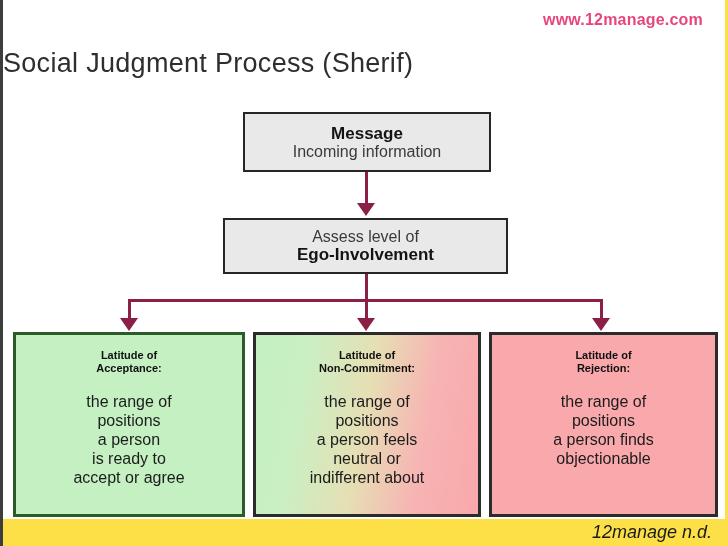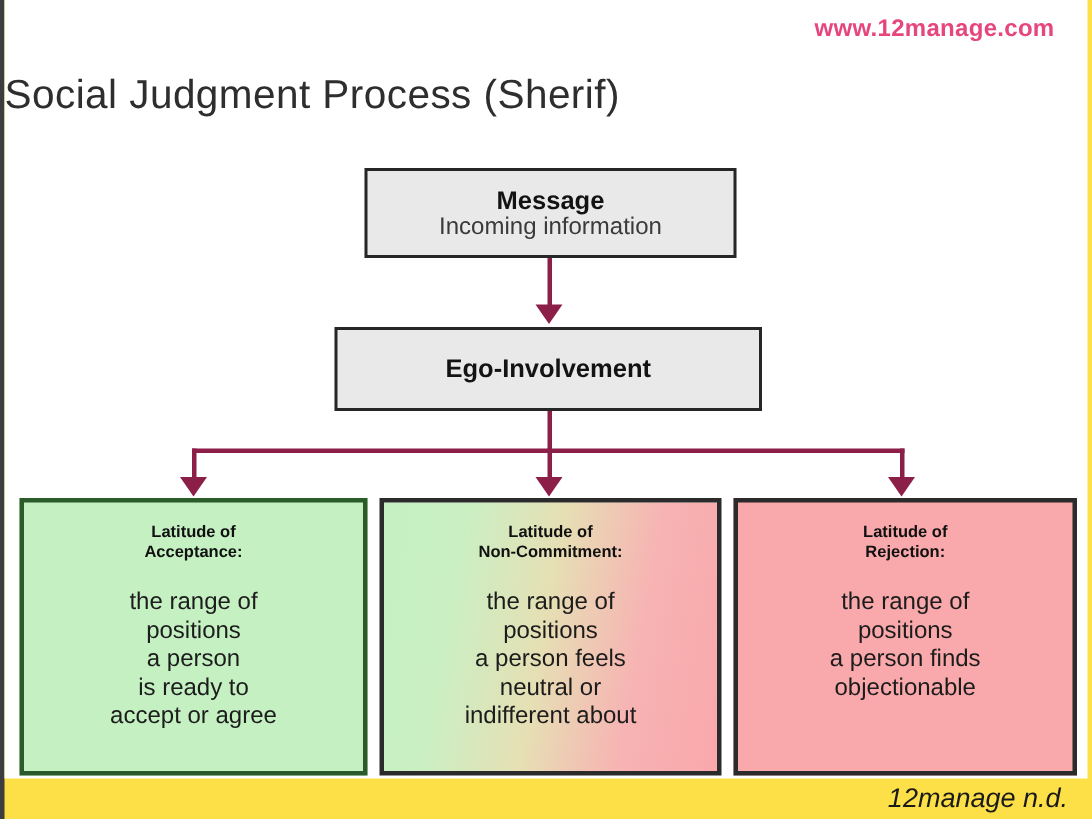--- a/index.html
+++ b/index.html
@@ -195,20 +195,21 @@
 
     <div class="gray-box" id="message-box">
       <div class="box-line-bold">Message</div>
       <div class="box-line-regular">Incoming information</div>
     </div>
 
     <div class="connector v-line" style="left:362px; top:172px; height:34px;"></div>
     <div class="arrow-head" style="left:354px; top:203px;"></div>
 
     <div class="gray-box" id="ego-box">
+      <div class="box-line-regular">Assess level of</div>
       <div class="box-line-bold">Ego-Involvement</div>
     </div>
 
     <div class="connector v-line" style="left:362px; top:274px; height:27px;"></div>
 
     <div class="connector h-line" style="left:125px; top:299px; width:475px;"></div>
 
     <div class="connector v-line" style="left:125px; top:299px; height:22px;"></div>
     <div class="arrow-head" style="left:117px; top:318px;"></div>
 

